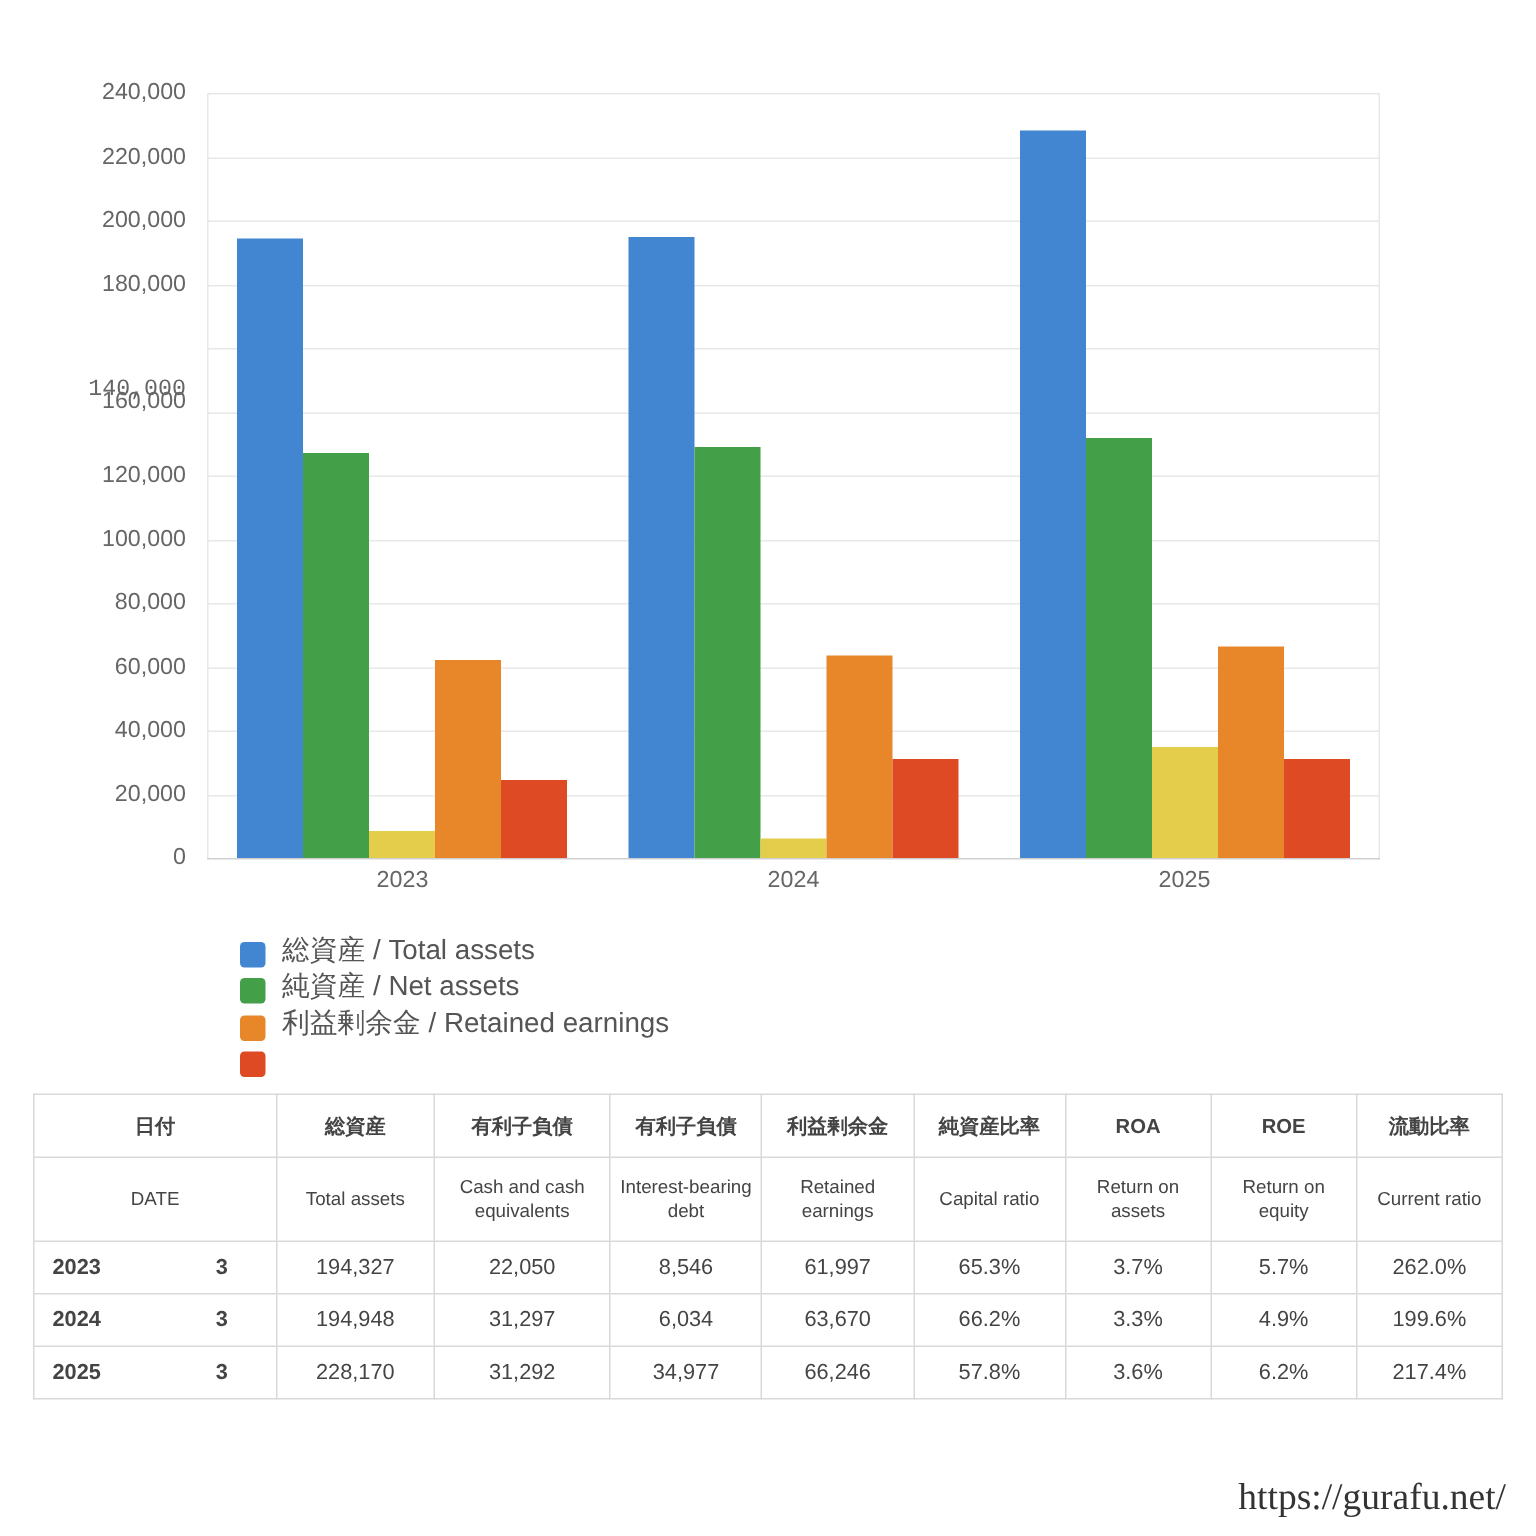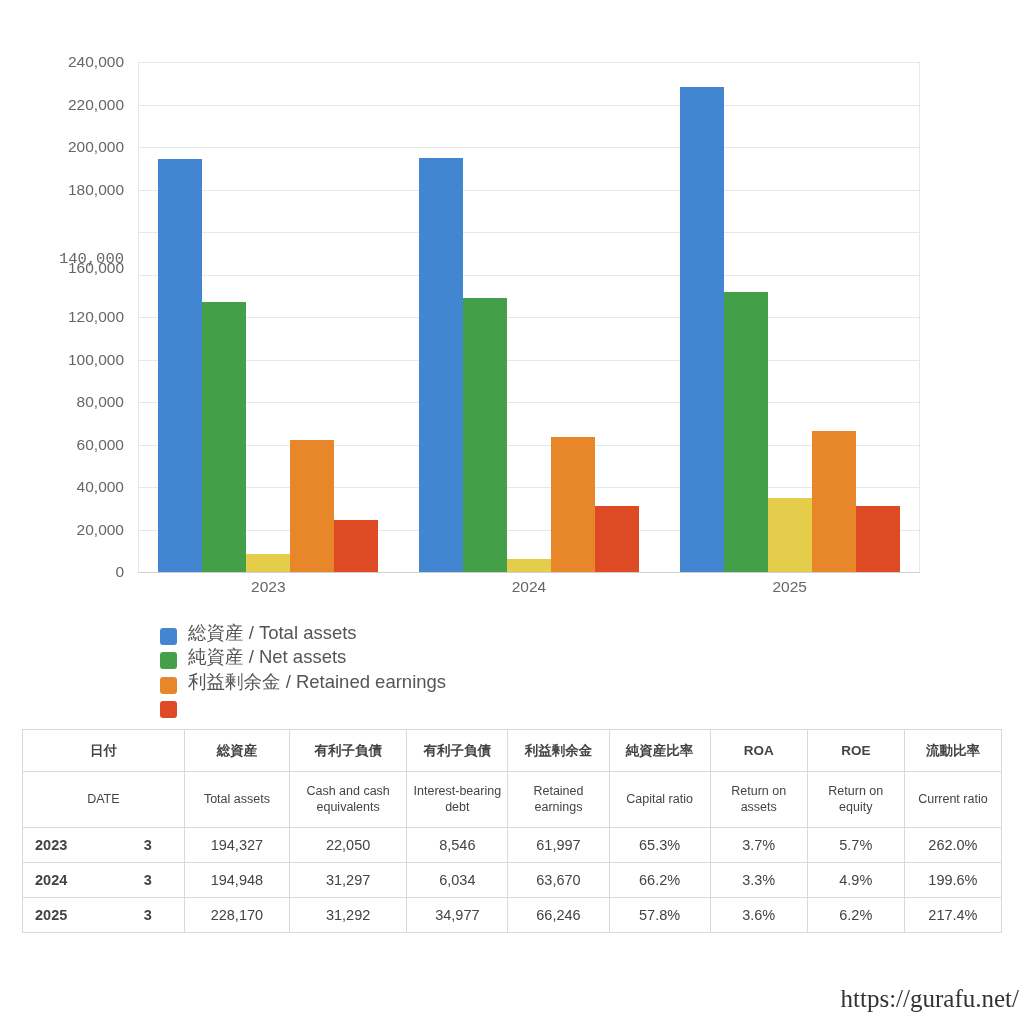--- a/index.html
+++ b/index.html
@@ -140,21 +140,21 @@
     padding-left: 2px;
     border-left: none;
   }
   th.date-head {
     border-right: 1px solid #d9d9d9;
   }
 
   
   #site-url {
     position: absolute;
-    right: 5px; top: 985px;
+    right: 20px; top: 985px;
     font-size: 25px;
     color: #333;
     font-family: "Liberation Serif", serif;
   }
 </style>
 </head>
 <body>
 
 <div id="page">
 

